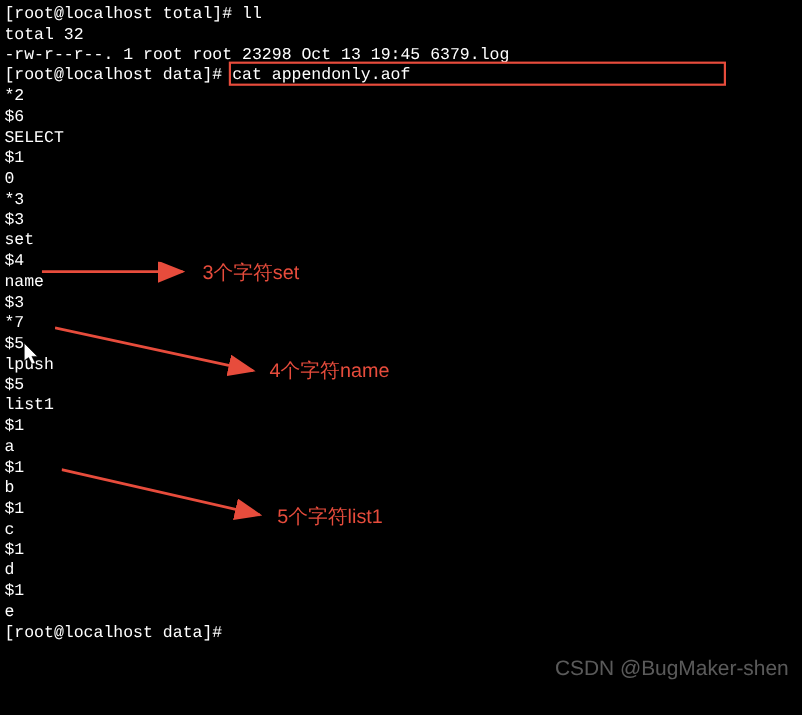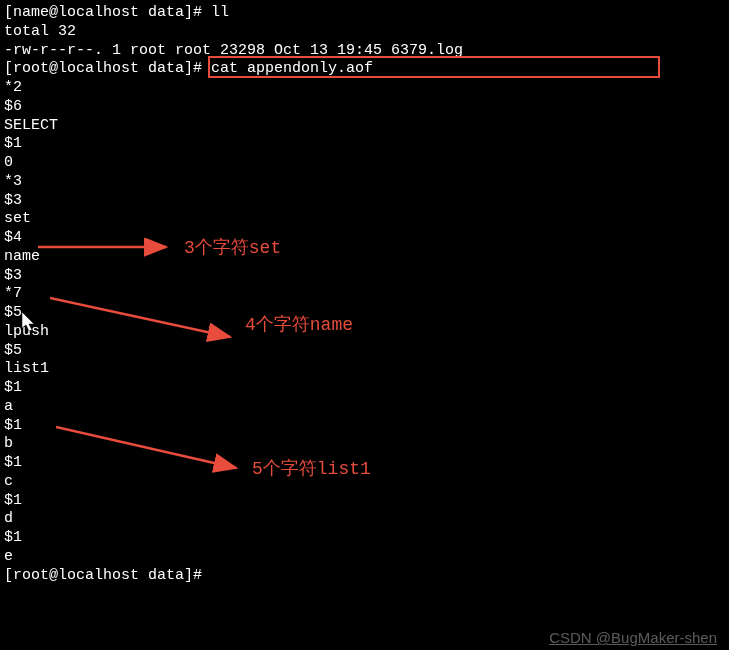--- a/index.html
+++ b/index.html
@@ -23,48 +23,47 @@
       white-space: pre;
     }
     .highlight-box {
       position: absolute;
       border: 2px solid #e74c3c;
       pointer-events: none;
     }
     .annotation {
       position: absolute;
       color: #e74c3c;
-      font-family: Liberation Mono, monospace;
+      font-family: Liberation Sans, sans-serif;
       font-size: 18px;
       pointer-events: none;
     }
     .arrow {
       position: absolute;
       pointer-events: none;
     }
     .watermark {
       position: absolute;
       right: 12px;
-      bottom: 2px;
+      bottom: 29px;
       color: rgba(200,200,200,0.45);
       font-family: sans-serif;
-      font-size: 15px;
+      font-size: 19px;
       pointer-events: none;
-      text-decoration: underline;
     }
     .cursor {
       position: absolute;
       pointer-events: none;
     }
   </style>
 </head>
 <body>
 
 <div>
-  <div class="line">[name@localhost data]# ll</div>
+  <div class="line">[root@localhost total]# ll</div>
   <div class="line">total 32</div>
   <div class="line">-rw-r--r--. 1 root root 23298 Oct 13 19:45 6379.log</div>
   <div class="line">[root@localhost data]# cat appendonly.aof</div>
   <div class="line">*2</div>
   <div class="line">$6</div>
   <div class="line">SELECT</div>
   <div class="line">$1</div>
   <div class="line">0</div>
   <div class="line">*3</div>
   <div class="line">$3</div>
@@ -103,21 +102,21 @@
 <div class="annotation" style="left:184px; top:237px;">3个字符set</div>
 
 <svg class="arrow" style="left:50px; top:295px; width:190px; height:50px;">
   <defs>
       <marker id="ah2" markerWidth="10" markerHeight="8" refX="9" refY="4" orient="auto">
         <polygon points="0 0, 10 4, 0 8" fill="#e74c3c"></polygon>
       </marker>
     </defs>
   <line x1="0" y1="3" x2="180" y2="42" stroke="#e74c3c" stroke-width="2.5" marker-end="url(#ah2)"></line>
 </svg>
-<div class="annotation" style="left:245px; top:314px;">4个字符name</div>
+<div class="annotation" style="left:245px; top:326px;">4个字符name</div>
 
 <svg class="arrow" style="left:56px; top:424px; width:190px; height:52px;">
   <defs>
       <marker id="ah3" markerWidth="10" markerHeight="8" refX="9" refY="4" orient="auto">
         <polygon points="0 0, 10 4, 0 8" fill="#e74c3c"></polygon>
       </marker>
     </defs>
   <line x1="0" y1="3" x2="180" y2="44" stroke="#e74c3c" stroke-width="2.5" marker-end="url(#ah3)"></line>
 </svg>
 <div class="annotation" style="left:252px; top:458px;">5个字符list1</div>

